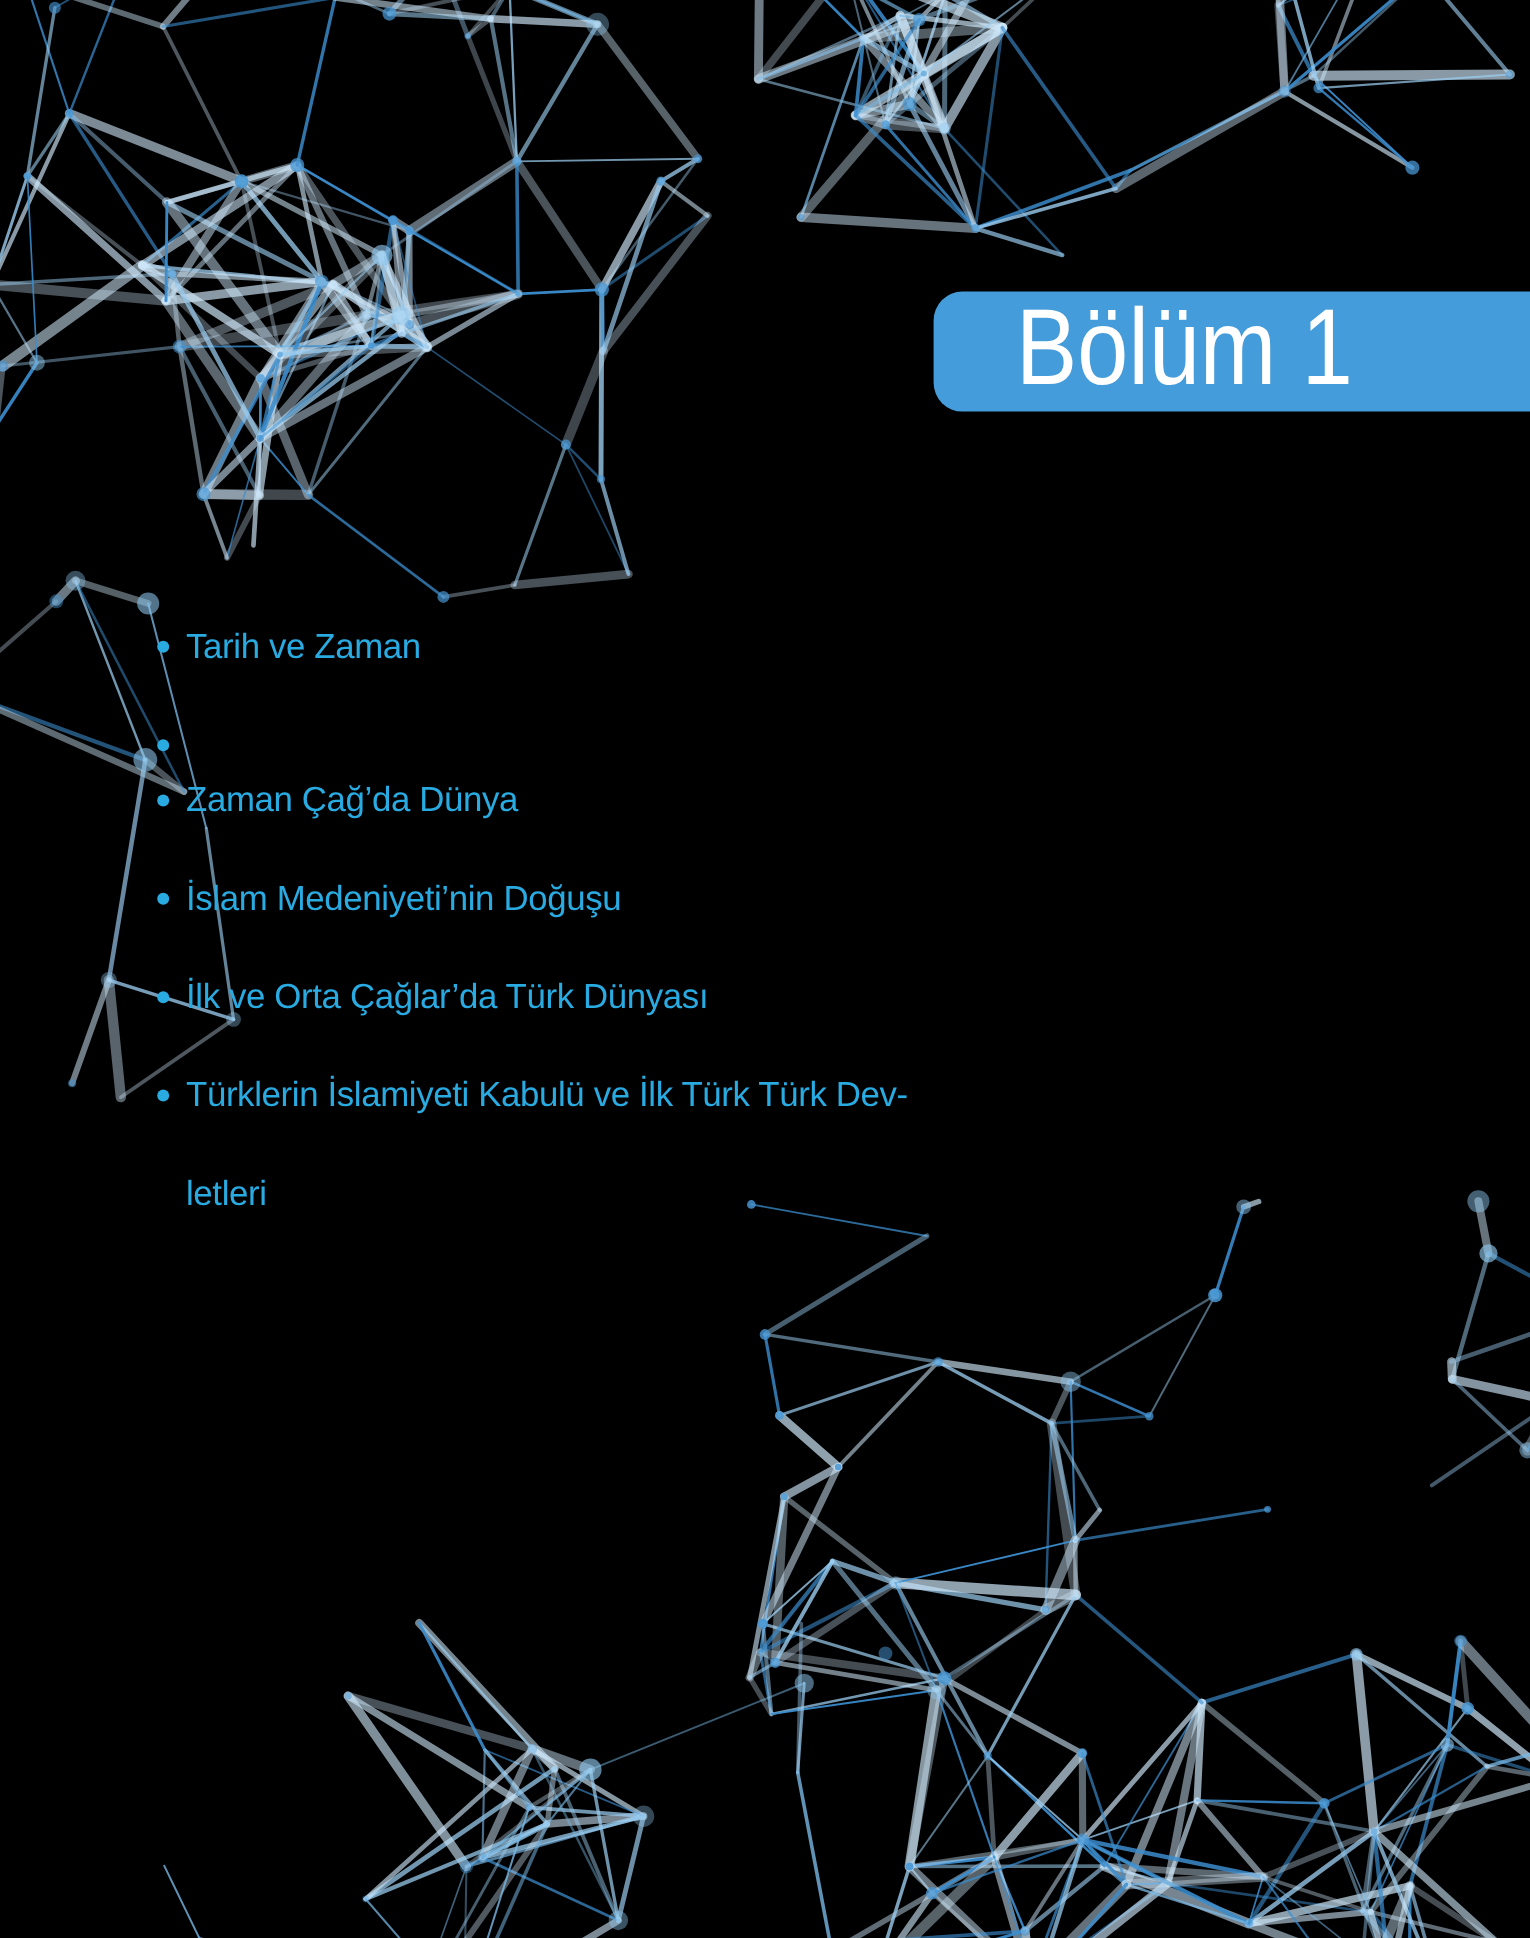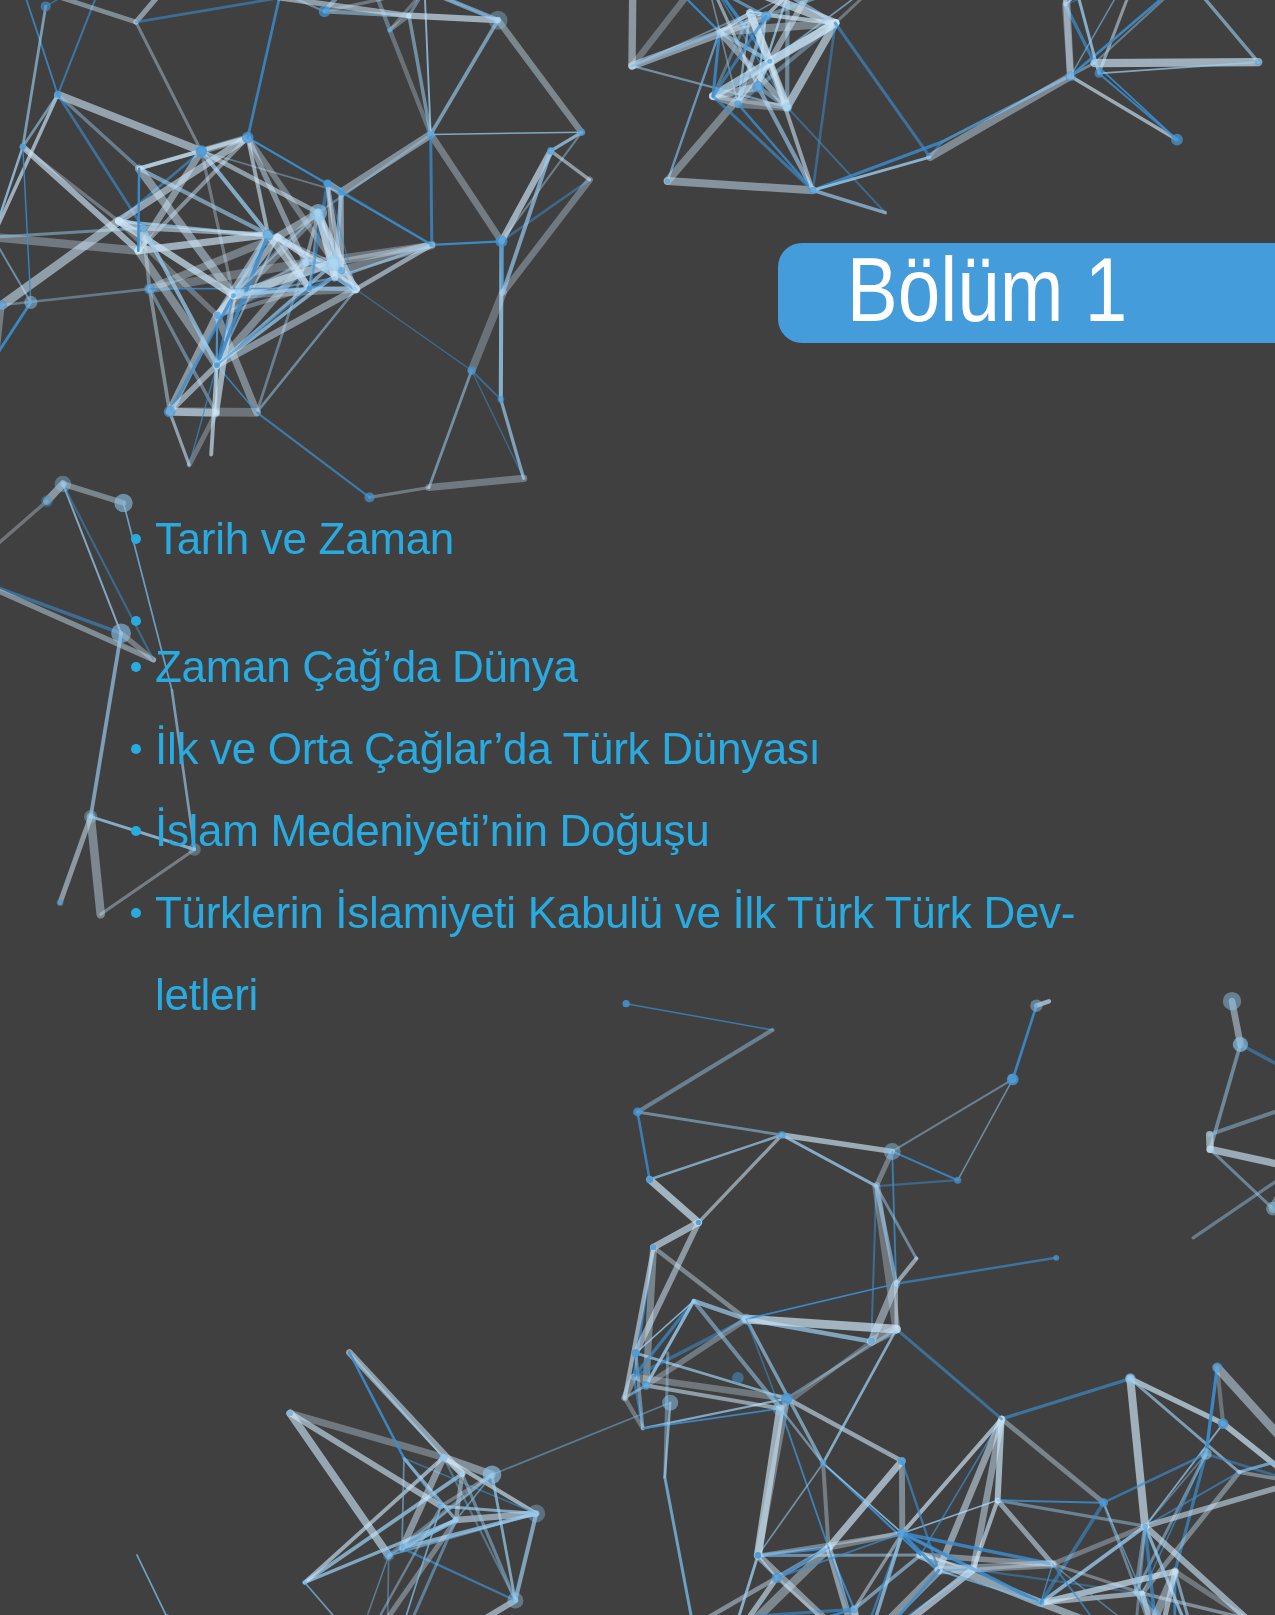--- a/index.html
+++ b/index.html
@@ -5,21 +5,21 @@
   html,body{margin:0;padding:0;background:#ffffff;}
   :root{
     --badge-bg:#459CDB;
     --badge-text:#FFFFFF;
     --topic:#29ABE2;
   }
   .page{
     position:relative;
     width:1275px;height:1615px;
     overflow:hidden;
-    background:#404040;
+    background:#000000;
     font-family:"Liberation Sans", sans-serif;
   }
   .plexus{
     position:absolute;left:0;top:0;width:1275px;height:1615px;
     z-index:0;pointer-events:none;
   }
   .chapter-badge{
     position:absolute;
     left:778px;top:243px;
     width:497px;height:100px;
@@ -45,21 +45,21 @@
     left:131px;top:498px;
     width:1140px;
     margin:0;padding:0;
     list-style:none;
     z-index:2;
   }
   .topic-item{
     display:flex;
     align-items:flex-start;
     color:var(--topic);
-    font-size:44px;
+    font-size:29px;
     line-height:82px;
     letter-spacing:-0.3px;
   }
   .bullet{
     flex:none;
     width:10px;height:10px;
     border-radius:50%;
     background:var(--topic);
     margin-top:36px;
     margin-right:14px;
@@ -739,25 +739,25 @@
     </li>
     <li class="topic-item">
       <span class="bullet"></span>
     </li>
     <li class="topic-item">
       <span class="bullet"></span>
       <span class="topic-label">Zaman Çağ’da Dünya</span>
     </li>
     <li class="topic-item">
       <span class="bullet"></span>
-      <span class="topic-label">İlk ve Orta Çağlar’da Türk Dünyası</span>
+      <span class="topic-label">İslam Medeniyeti’nin Doğuşu</span>
     </li>
     <li class="topic-item">
       <span class="bullet"></span>
-      <span class="topic-label">İslam Medeniyeti’nin Doğuşu</span>
+      <span class="topic-label">İlk ve Orta Çağlar’da Türk Dünyası</span>
     </li>
     <li class="topic-item">
       <span class="bullet"></span>
       <span class="topic-label">Türklerin İslamiyeti Kabulü ve İlk Türk Türk Dev-
 letleri</span>
     </li>
   </ul>
 
 </div>
 

